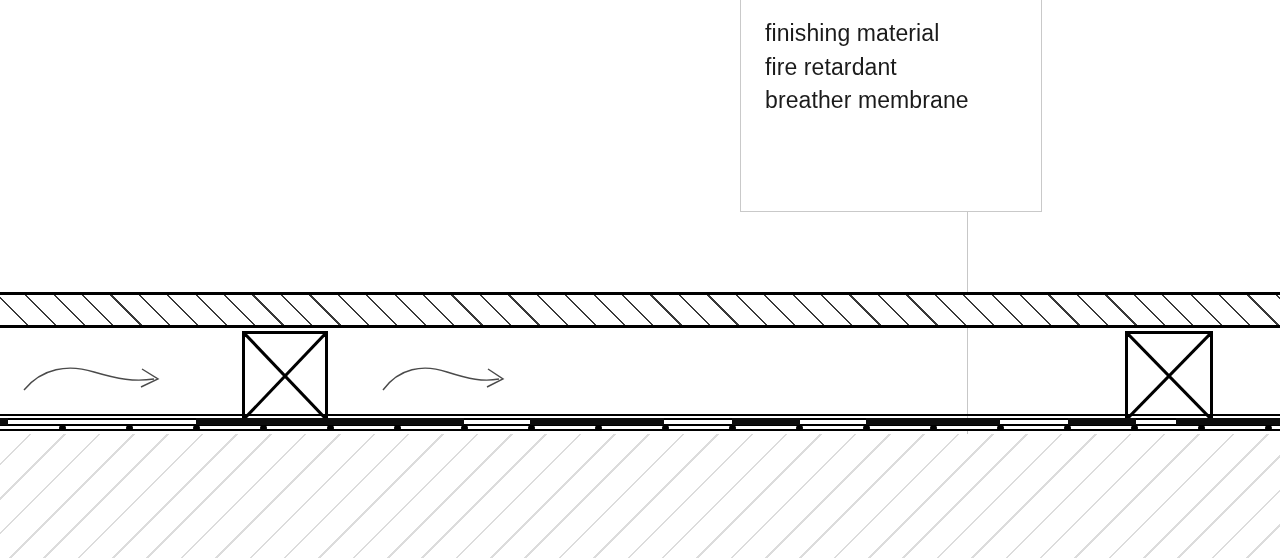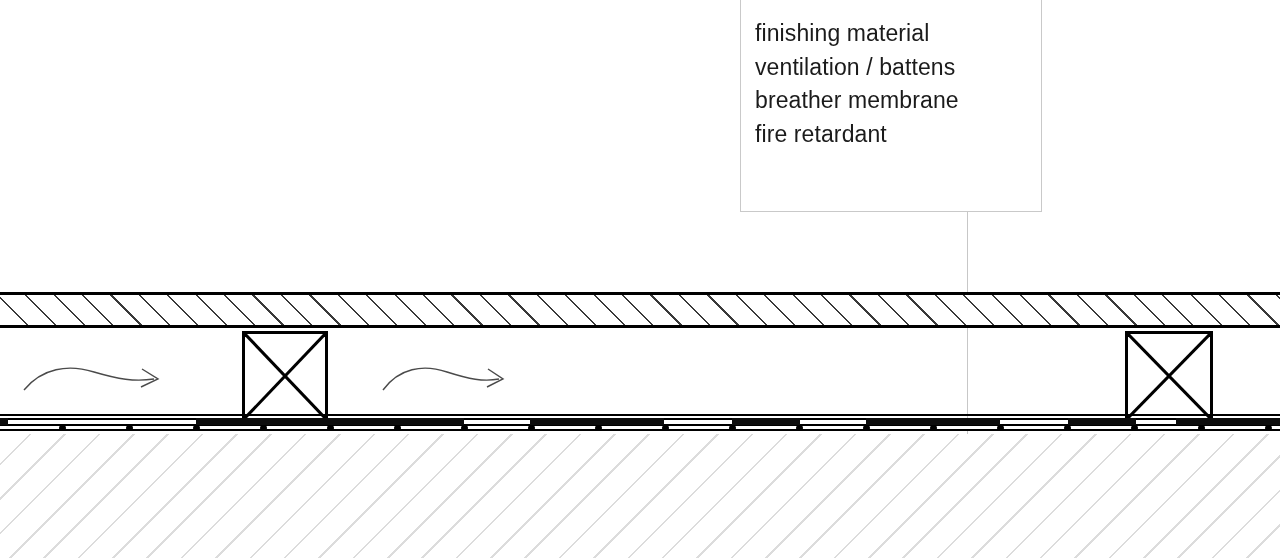--- a/index.html
+++ b/index.html
@@ -26,21 +26,21 @@
     top: -2px;
     width: 302px;
     height: 214px;
     border: 1px solid #c9c9c9;
     background: #ffffff;
     box-sizing: border-box;
     z-index: 40;
   }
   #callout-text {
     position: absolute;
-    left: 14px;
+    left: 24px;
     top: 18px;
     width: 270px;
   }
   #callout-text .line {
     font-size: 23px;
     line-height: 33.5px;
     color: #1b1b1b;
     white-space: nowrap;
     letter-spacing: 0.1px;
   }
@@ -259,19 +259,18 @@
         <div class="fixdot" style="left: 1064px;"></div>
         <div class="fixdot" style="left: 1131px;"></div>
         <div class="fixdot" style="left: 1198px;"></div>
         <div class="fixdot" style="left: 1265px;"></div>
       </div>
   </div>
 
   <div id="callout">
     <div id="callout-text">
       <div class="line">finishing material</div>
-      <div class="line">ventilation / battens</div>
+      <div class="line">fire retardant</div>
       <div class="line">breather membrane</div>
-      <div class="line">fire retardant</div>
     </div>
   </div>
 
 </div>
 
 </body></html>

